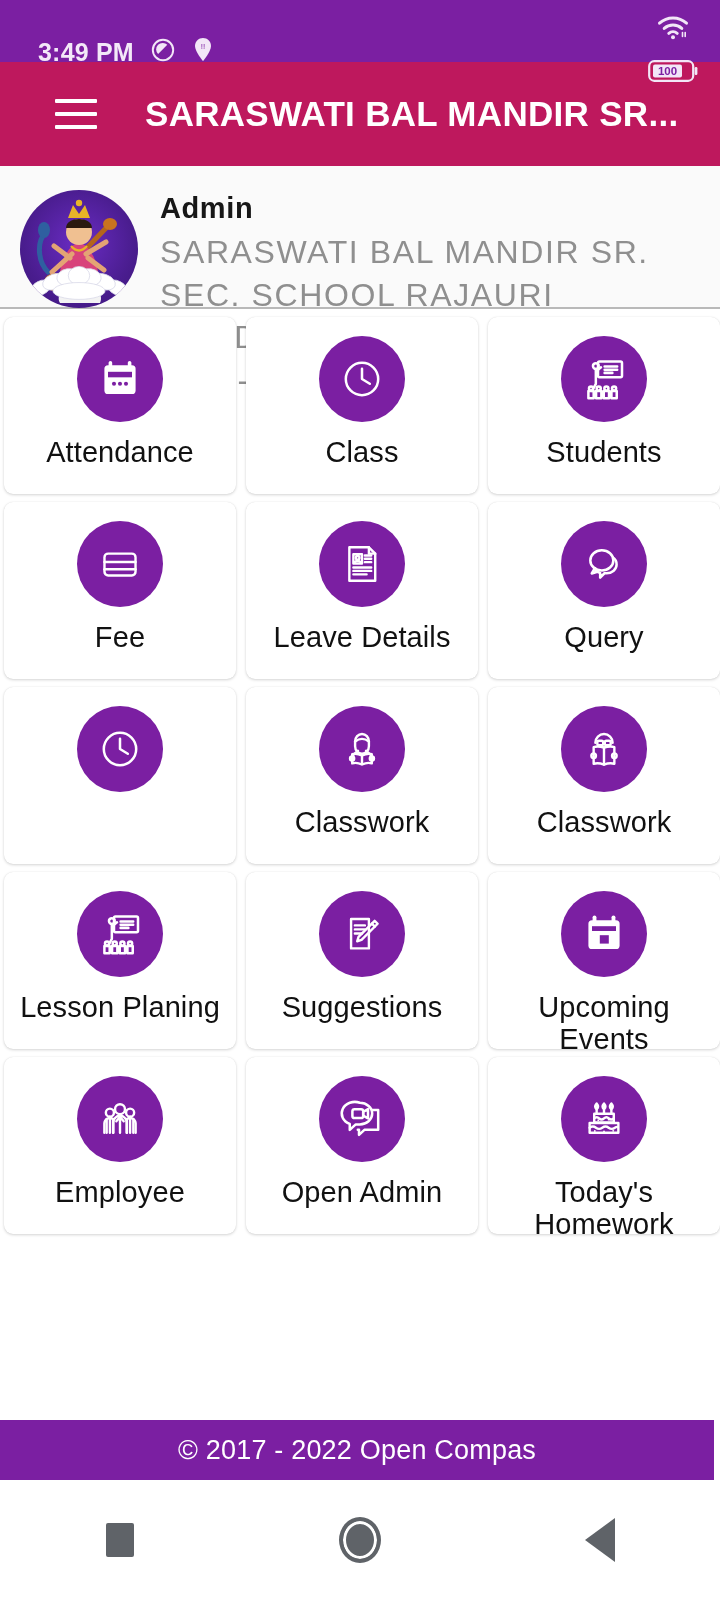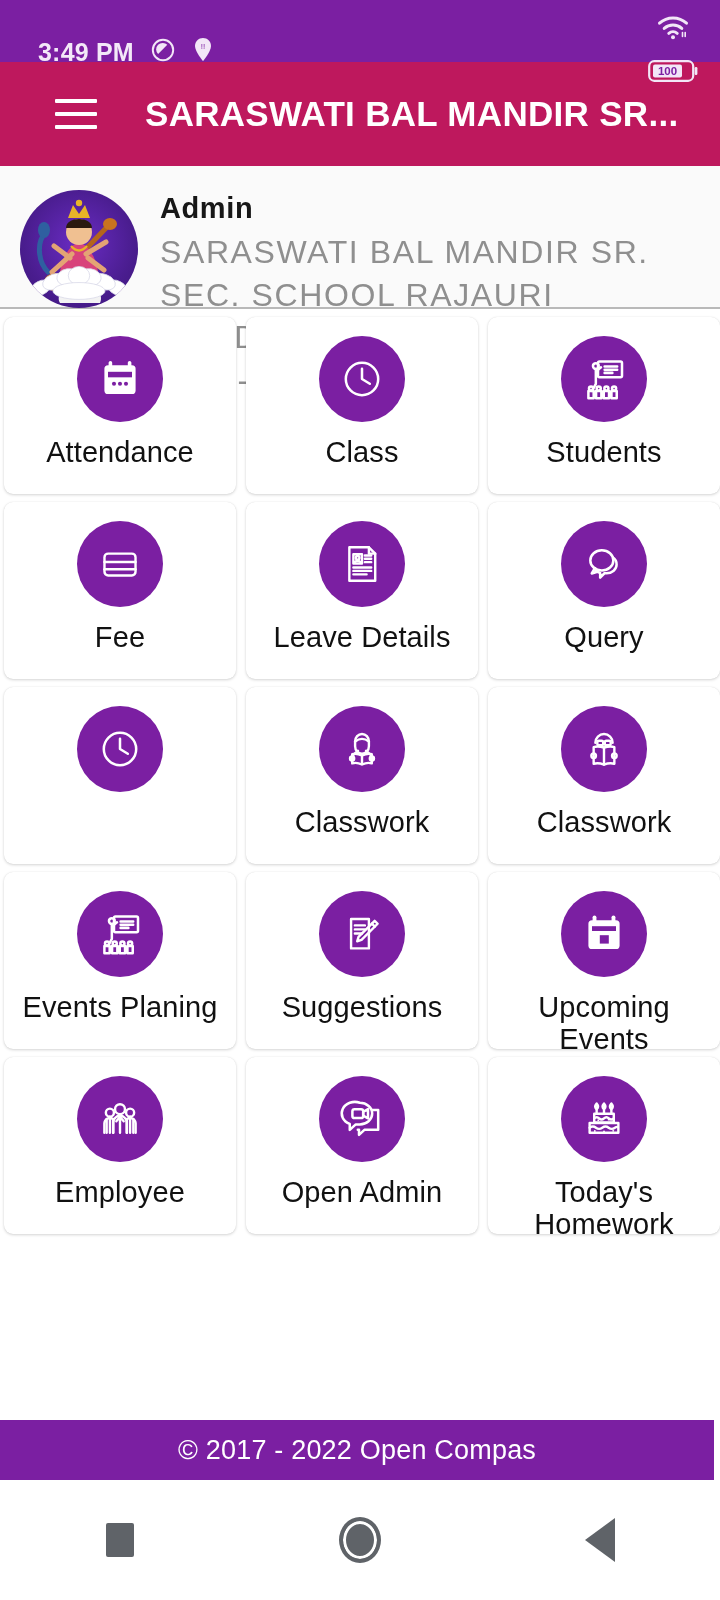--- a/index.html
+++ b/index.html
@@ -316,21 +316,21 @@
       <path d="M20.5 9.5 H31 M20.5 12.2 H31 M20.5 14.9 H27" stroke="#fff" fill="none" stroke-width="2.1" stroke-linecap="round" stroke-linejoin="round"></path>
       <circle cx="13.2" cy="9.2" r="2.4" stroke="#fff" fill="none" stroke-width="2.1" stroke-linecap="round" stroke-linejoin="round"></circle>
       <path d="M13.2 11.6 V24 M13.2 13.8 L17.5 10.2 M13.2 24 L10 30" stroke="#fff" fill="none" stroke-width="2.1" stroke-linecap="round" stroke-linejoin="round"></path>
       <path d="M7 30 h4.4 v6 H7 z M13.4 30 h4.4 v6 h-4.4 z M19.8 30 h4.4 v6 h-4.4 z M26.2 30 h4.4 v6 h-4.4 z" stroke="#fff" fill="none" stroke-width="2.1" stroke-linecap="round" stroke-linejoin="round"></path>
       <circle cx="9.2" cy="28" r="1.7" stroke="#fff" fill="none" stroke-width="2.1" stroke-linecap="round" stroke-linejoin="round"></circle>
             <circle cx="15.6" cy="28" r="1.7" stroke="#fff" fill="none" stroke-width="2.1" stroke-linecap="round" stroke-linejoin="round"></circle>
       <circle cx="22" cy="28" r="1.7" stroke="#fff" fill="none" stroke-width="2.1" stroke-linecap="round" stroke-linejoin="round"></circle>
             <circle cx="28.4" cy="28" r="1.7" stroke="#fff" fill="none" stroke-width="2.1" stroke-linecap="round" stroke-linejoin="round"></circle>
     </svg>
         </div>
-        <div class="tile-label">Events Planing</div>
+        <div class="tile-label">Lesson Planing</div>
       </div>
       <div class="tile">
         <div class="tile-circle">
           <svg width="46" height="46" viewBox="0 0 40 40">
       <path d="M10.5 7 h15.5 v25.5 h-15.5 z" stroke="#fff" fill="none" stroke-width="2.1" stroke-linecap="round" stroke-linejoin="round"></path>
       <path d="M13.8 12.5 H22.5 M13.8 16 H22.5 M13.8 19.5 H20" stroke="#fff" fill="none" stroke-width="2.1" stroke-linecap="round" stroke-linejoin="round"></path>
       <path d="M31 8.5 l2.6 2.6 l-14 14 l-3.8 1.2 l1.2 -3.8 z" stroke="#fff" fill="none" stroke-width="2.1" stroke-linecap="round" stroke-linejoin="round"></path>
       <path d="M28.6 11 l2.6 2.6" stroke="#fff" fill="none" stroke-width="2.1" stroke-linecap="round" stroke-linejoin="round"></path>
     </svg>
         </div>

